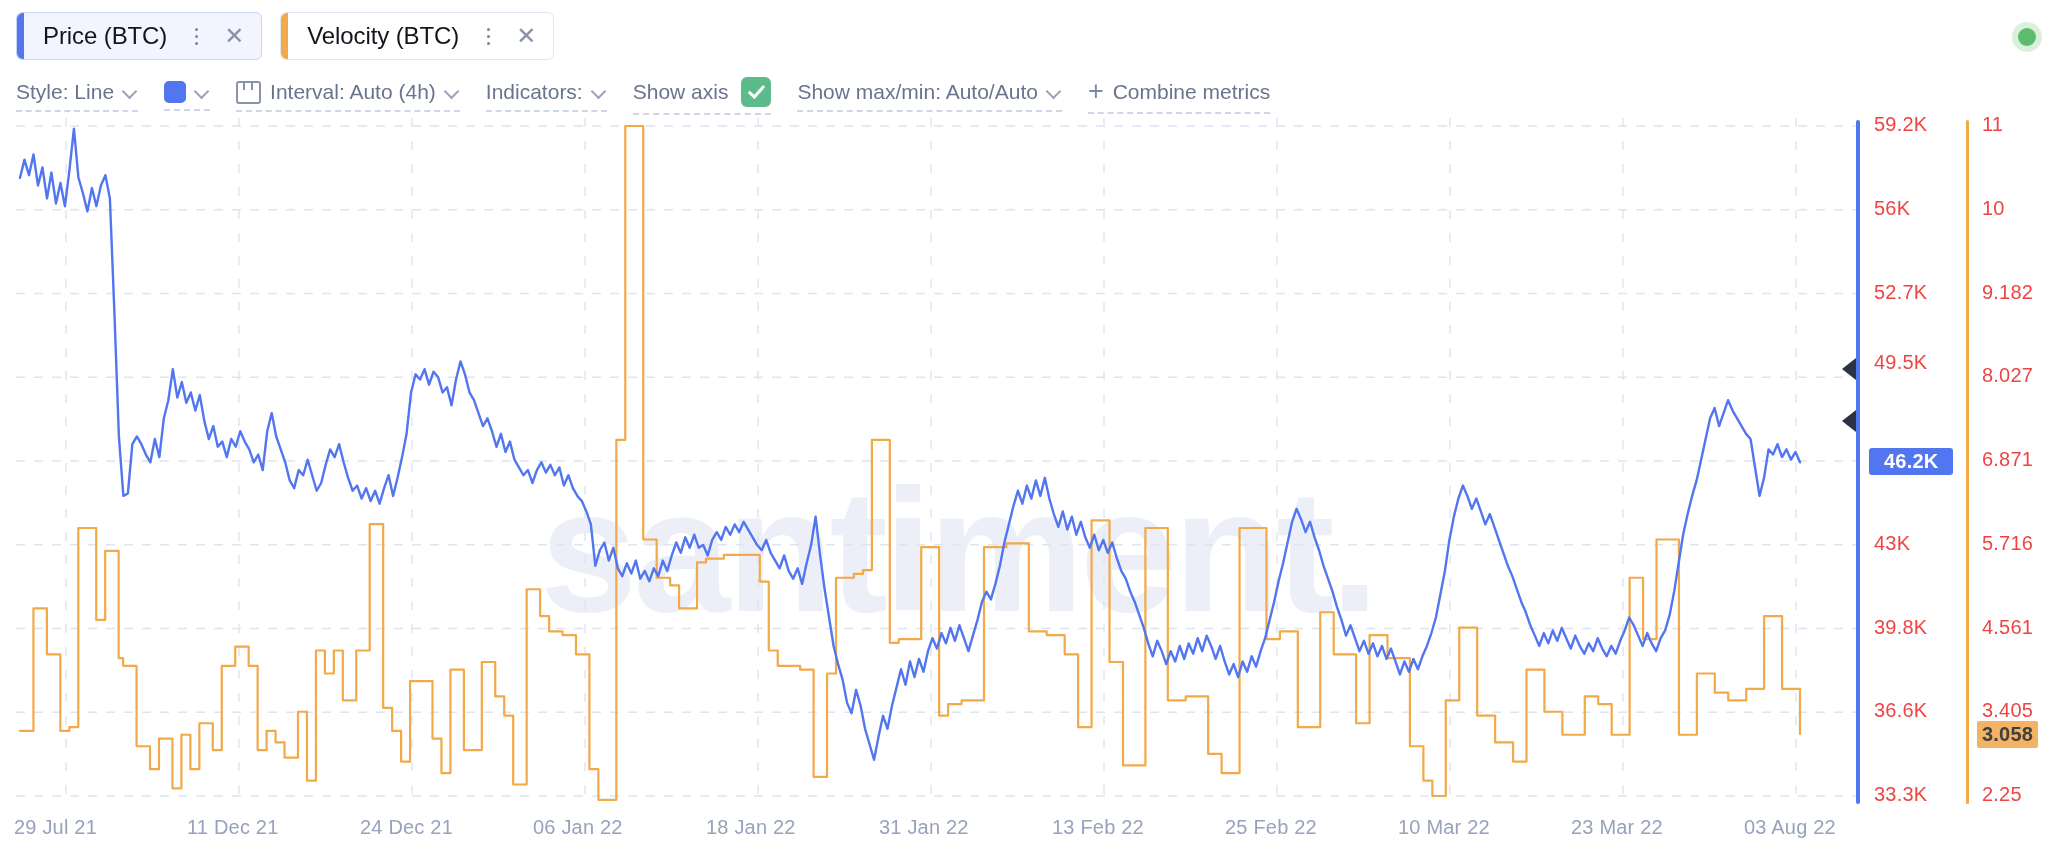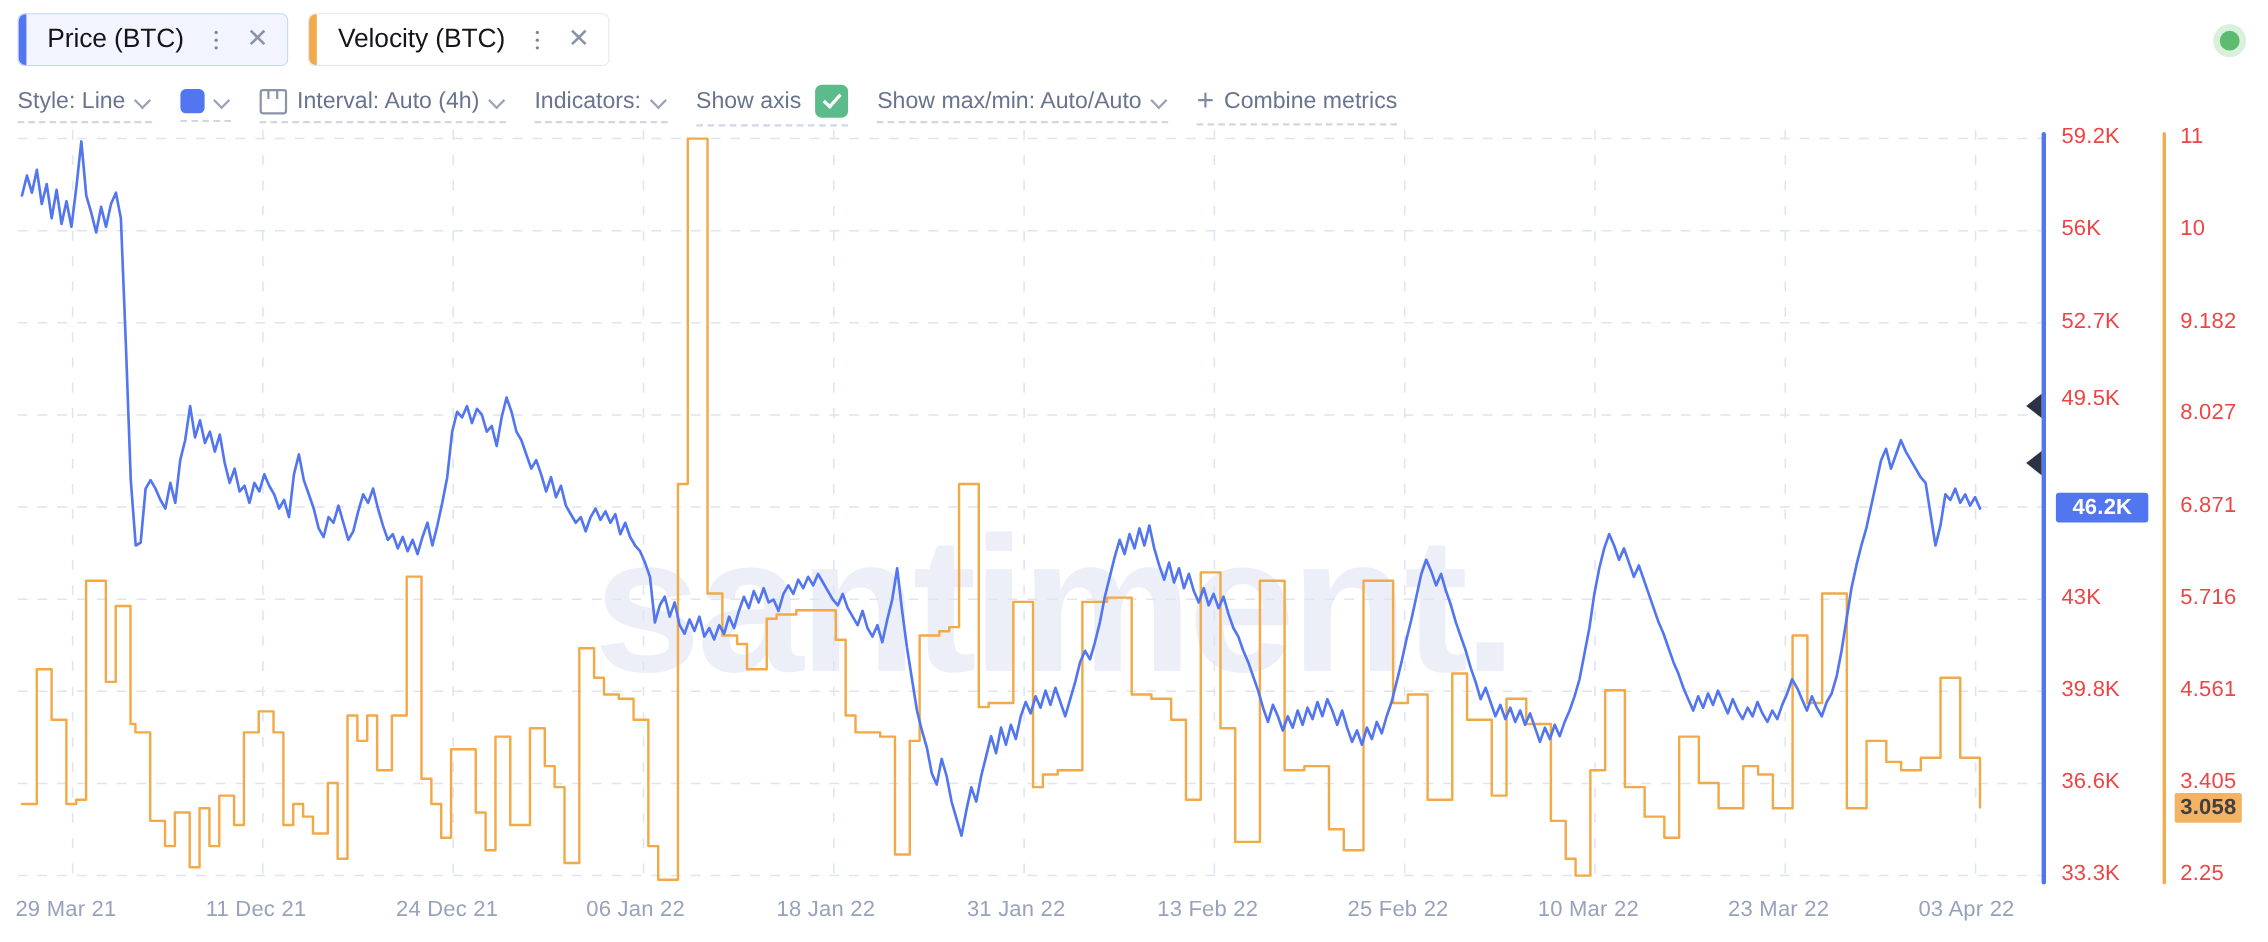--- a/index.html
+++ b/index.html
@@ -346,28 +346,28 @@
           <div class="atick" style="top: 413.75px;">5.716</div>
           <div class="atick" style="top: 497.5px;">4.561</div>
           <div class="atick" style="top: 581.25px;">3.405</div>
           <div class="atick" style="top: 665px;">2.25</div>
           <div class="atick hl-orange" style="top: 603.13px;">3.058</div>
         </div>
     </div>
 
     <div class="xaxis">
       <div id="x-ticks">
-          <div class="xtick" style="left: 14px;">29 Mar 21</div>
+          <div class="xtick" style="left: 14px;">29 Jul 21</div>
           <div class="xtick" style="left: 187px; text-align: center;">11 Dec 21</div>
           <div class="xtick" style="left: 360px;">24 Dec 21</div>
           <div class="xtick" style="left: 533px;">06 Jan 22</div>
           <div class="xtick" style="left: 706px;">18 Jan 22</div>
           <div class="xtick" style="left: 879px;">31 Jan 22</div>
           <div class="xtick" style="left: 1052px;">13 Feb 22</div>
           <div class="xtick" style="left: 1225px;">25 Feb 22</div>
           <div class="xtick" style="left: 1398px;">10 Mar 22</div>
           <div class="xtick" style="left: 1571px;">23 Mar 22</div>
-          <div class="xtick" style="left: 1744px;">03 Apr 22</div>
+          <div class="xtick" style="left: 1744px;">03 Aug 22</div>
         </div>
     </div>
   </div>
 
 </div>
 
 </body></html>

